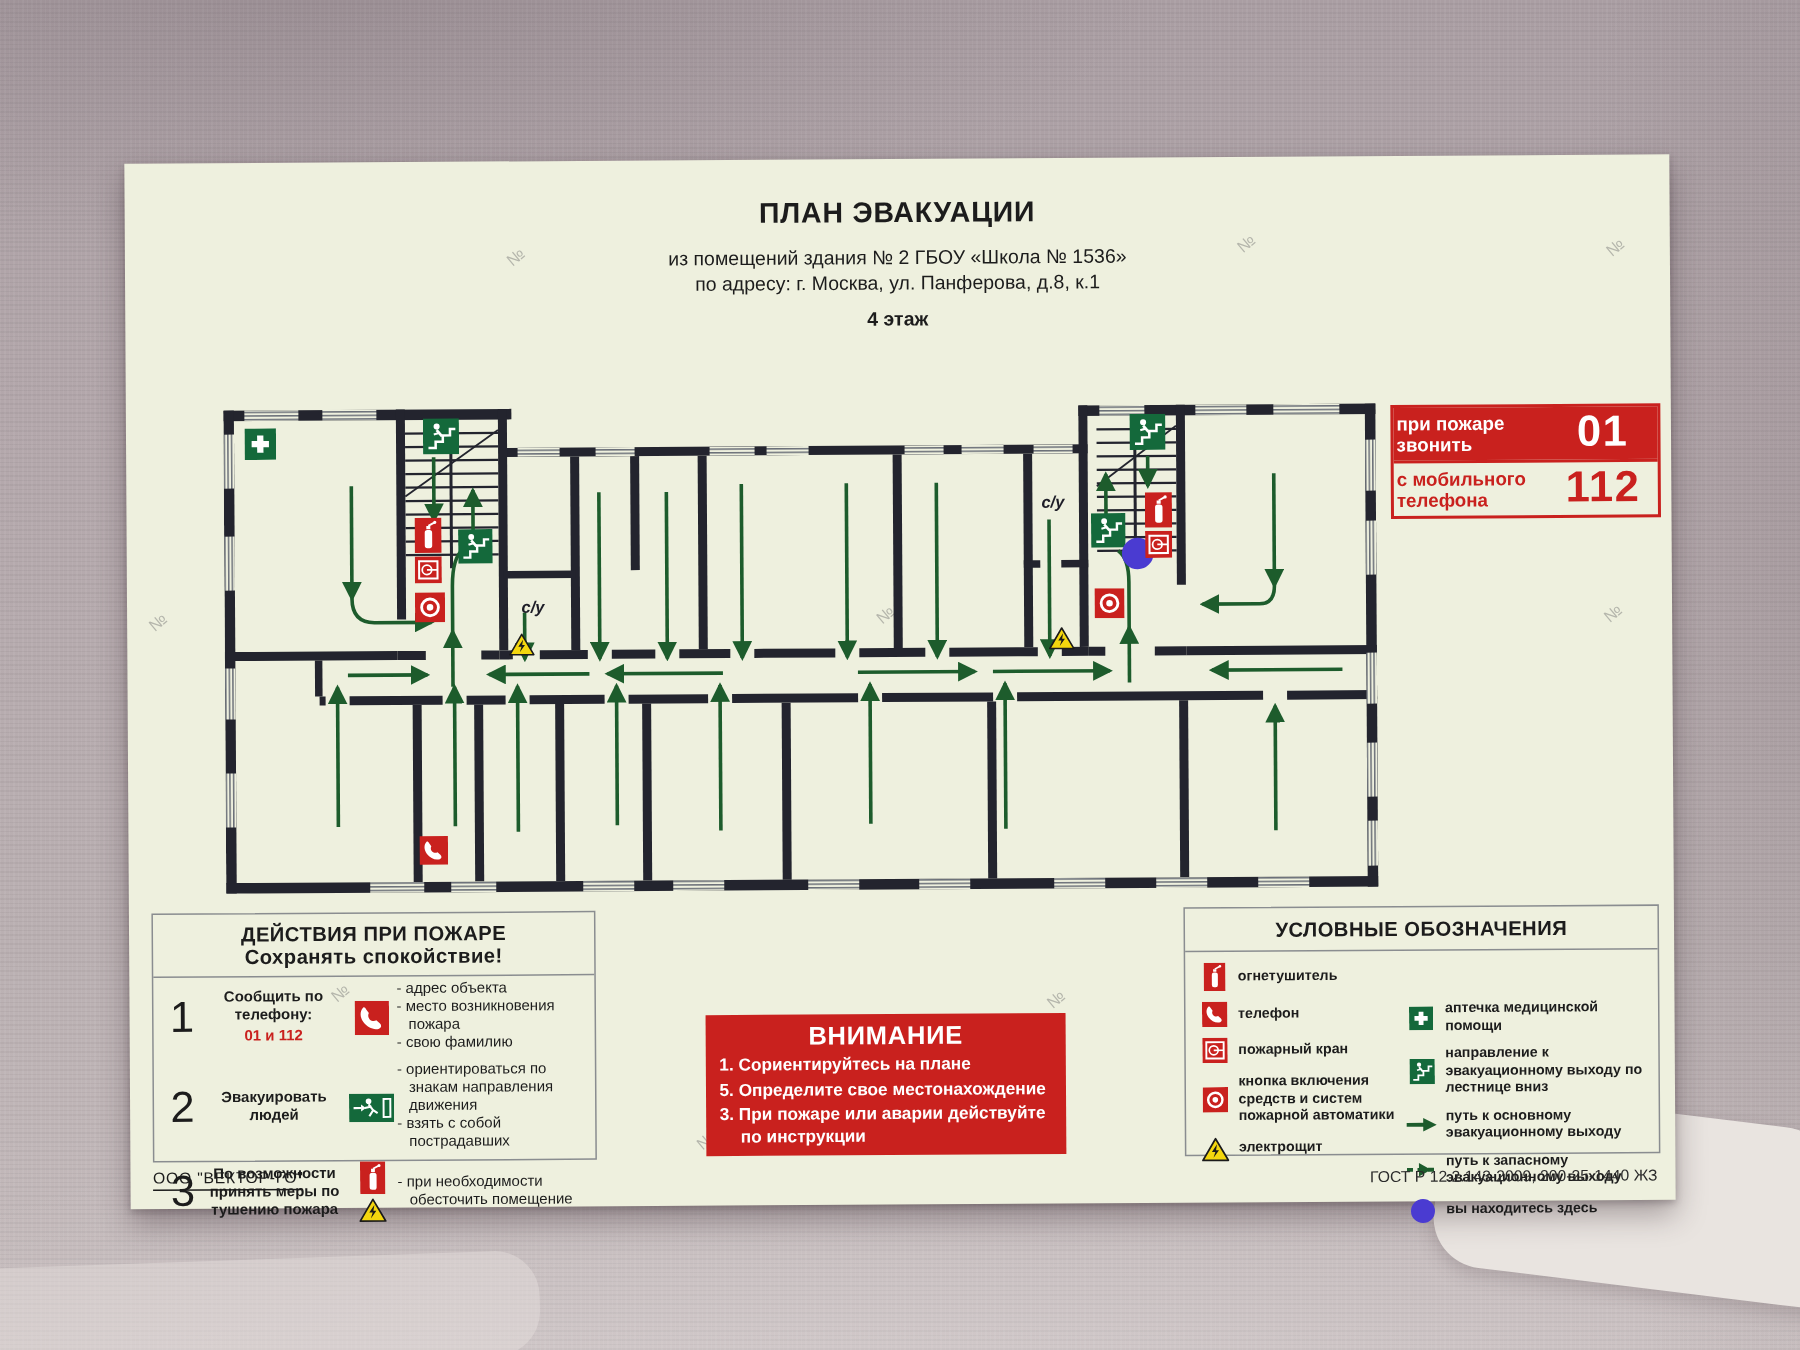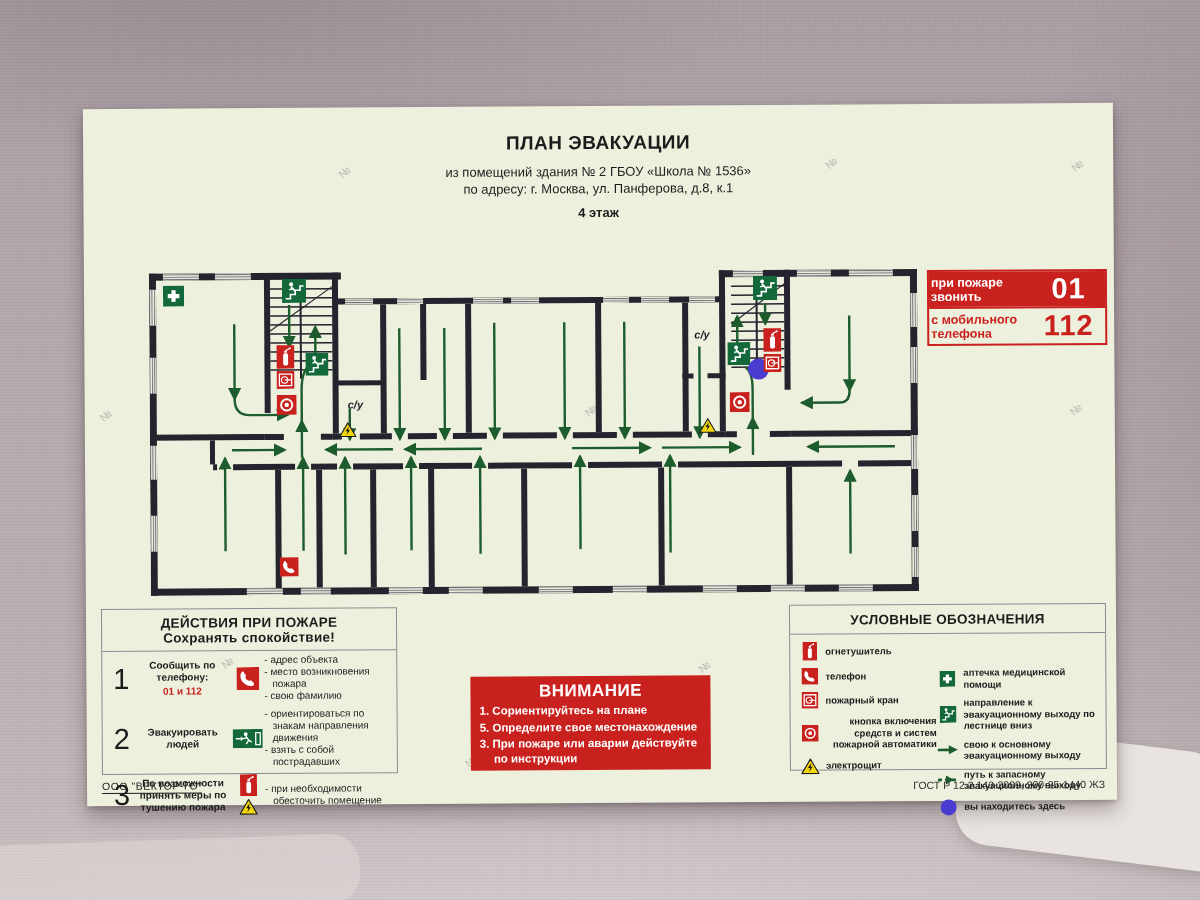--- a/index.html
+++ b/index.html
@@ -49,21 +49,21 @@
   
   .attn{position:absolute;left:384px;top:570px;width:240px;height:94px;background:#c9211e;color:#fff;
     padding:5px 9px;box-sizing:border-box;}
   .attn .t{font-size:17px;font-weight:bold;text-align:center;letter-spacing:.5px;}
   .attn .it{font-size:11.5px;font-weight:bold;line-height:14.5px;padding-left:14px;text-indent:-14px;margin-top:2px;}
   
   .legend{left:703px;top:500px;width:315px;height:164px;}
   .legend .phead{padding-top:7px;border-bottom:1.2px solid #8a8d90;padding-bottom:6px;}
   .lcols{display:flex;padding:7px 6px 0 8px;}
   .lcol{display:flex;flex-direction:column;}
-  .lcol.L{width:138px;text-align:right;}
+  .lcol.L{width:138px;}
   .lcol.R{flex:1;margin-top:26px;}
   .litem{display:flex;align-items:center;margin-bottom:7px;}
   .litem .lic{width:22px;flex:none;display:flex;justify-content:center;}
   .litem .llb{font-size:9.5px;font-weight:bold;line-height:11.5px;padding-left:5px;}
   
   .foot-l{position:absolute;left:15px;top:671px;font-size:10.5px;letter-spacing:.5px;border-bottom:1px solid #1c1c1c;padding-bottom:1px;}
   .foot-r{position:absolute;right:12px;top:675px;font-size:10.5px;color:#2b2b2b;}
   .planbox{position:absolute;left:65px;top:160px;}
   svg text.su{font:italic bold 11px "Liberation Sans",sans-serif;fill:#1d1d27;}
 </style>
@@ -443,21 +443,21 @@
               </span>
             <span class="llb">направление к эвакуационному выходу по лестнице вниз</span>
           </div>
           <div class="litem">
             <span class="lic">
                 <svg width="22" height="12" viewBox="0 0 22 12">
               <path d="M1,6 H13" stroke="#1d5c2c" stroke-width="2.6"></path>
                   <polygon points="12,1.5 21,6 12,10.5" fill="#1d5c2c"></polygon>
                 </svg>
               </span>
-            <span class="llb">свою к основному эвакуационному выходу</span>
+            <span class="llb">путь к основному эвакуационному выходу</span>
           </div>
           <div class="litem">
             <span class="lic">
                 <svg width="22" height="12" viewBox="0 0 22 12">
               <path d="M1,6 H20" stroke="#1d5c2c" stroke-width="2.6" stroke-dasharray="4 3"></path>
                   <polygon points="9,1.5 17,6 9,10.5" fill="#1d5c2c"></polygon>
                 </svg>
               </span>
             <span class="llb">путь к запасному эвакуационному выходу</span>
           </div>

